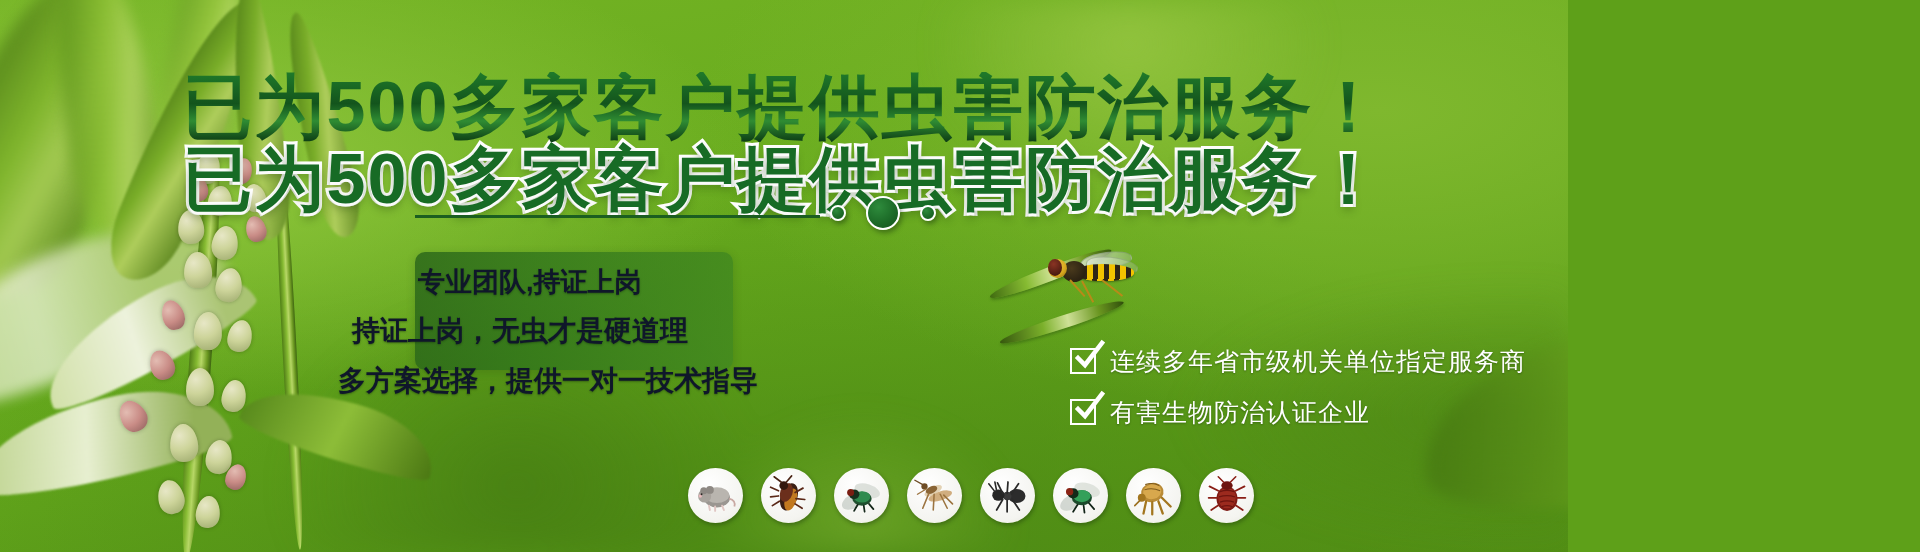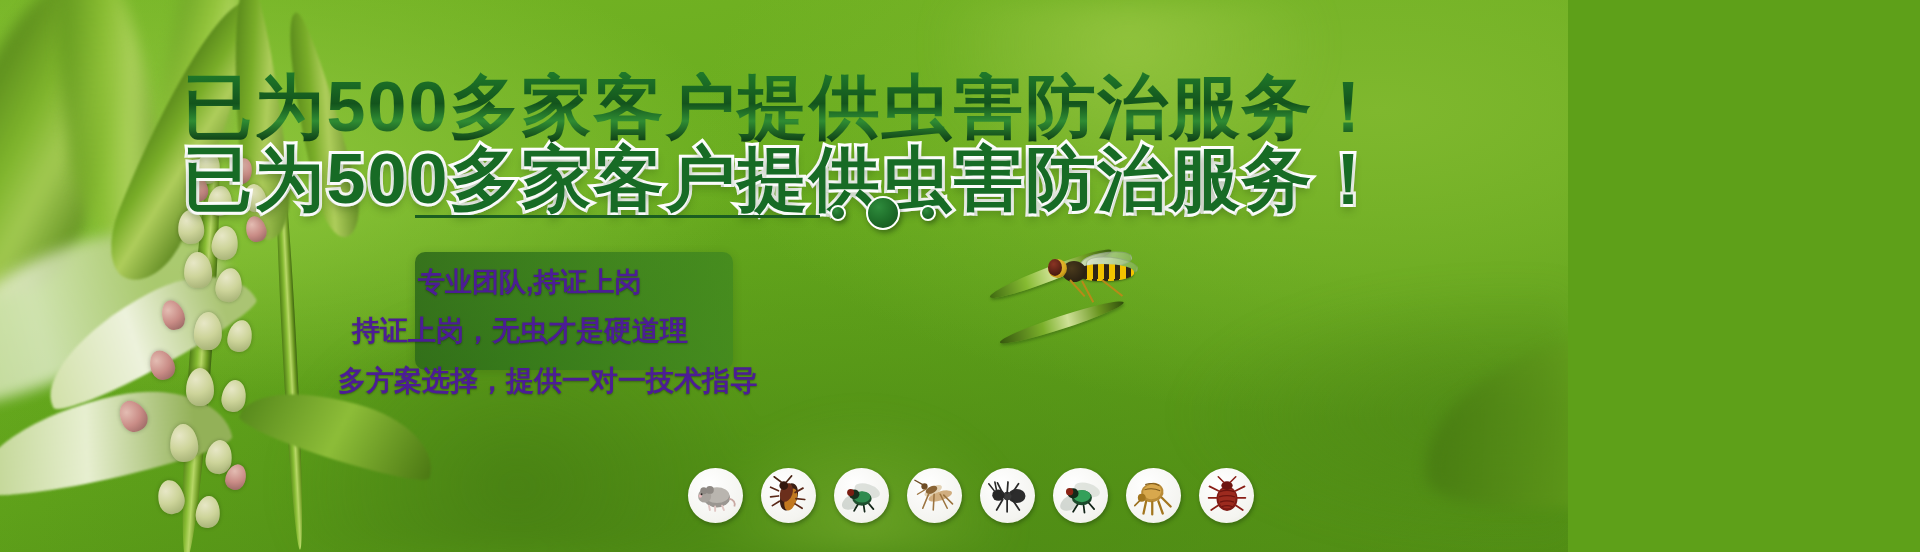--- a/index.html
+++ b/index.html
@@ -127,21 +127,21 @@
       rgba(40,100,25,.82) 0%,
       rgba(47,115,27,.80) 35%,
       rgba(56,126,30,.76) 70%,
       rgba(62,134,32,.72) 100%);
     box-shadow:0 2px 10px rgba(20,50,10,.18);
   }
   .panel-lines{
     position:absolute;
     left:330px; top:258px;
     width:1050px;
-    color:#4c1d95;
+    color:#0f172a;
     font-weight:bold;
   }
   .pline{
     white-space:nowrap;
     text-shadow:0 1px 2px rgba(20,45,10,.45);
   }
   .pline.l1{ font-size:27px; margin-left:88px; line-height:48px; }
   .pline.l2{ font-size:28px; margin-left:22px; line-height:50px; }
   .pline.l3{ font-size:28px; margin-left:8px;  line-height:50px; }
 
@@ -349,20 +349,41 @@
     <div class="hf-wing w2"></div>
     <div class="hf-body"></div>
     <div class="hf-thorax"></div>
     <div class="hf-head"></div>
     <div class="hf-eye"></div>
     <div class="hf-leg" style="left:24px;top:31px;width:22px;transform:rotate(48deg);"></div>
     <div class="hf-leg" style="left:36px;top:32px;width:24px;transform:rotate(62deg);"></div>
     <div class="hf-leg" style="left:56px;top:31px;width:26px;transform:rotate(38deg);"></div>
   </div>
 
+  <div class="checks">
+
+    <div class="check-row">
+      <span class="chkbox">
+        <svg viewBox="0 0 30 30" aria-hidden="true">
+          <path d="M4 17 L11 24 L28 2" fill="none" stroke="#ffffff" stroke-width="4.5" stroke-linecap="square" stroke-linejoin="miter"></path>
+        </svg>
+      </span>
+      <span class="check-label">连续多年省市级机关单位指定服务商</span>
+    </div>
+
+    <div class="check-row" style="margin-top:1px;">
+      <span class="chkbox">
+        <svg viewBox="0 0 30 30" aria-hidden="true">
+          <path d="M4 17 L11 24 L28 2" fill="none" stroke="#ffffff" stroke-width="4.5" stroke-linecap="square" stroke-linejoin="miter"></path>
+        </svg>
+      </span>
+      <span class="check-label">有害生物防治认证企业</span>
+    </div>
+
+  </div>
 
   <div class="pests">
 
     <div class="pest" title="鼠">
       <svg viewBox="0 0 48 48" aria-hidden="true">
         <ellipse cx="25" cy="26" rx="15" ry="11" fill="#9a9691"></ellipse>
         <ellipse cx="25" cy="23" rx="14" ry="9" fill="#b9b5af"></ellipse>
         <circle cx="11" cy="24" r="7.5" fill="#a8a39d"></circle>
         <circle cx="10" cy="18" r="4" fill="#8e8984"></circle>
         <circle cx="17" cy="17" r="4.5" fill="#8e8984"></circle>

